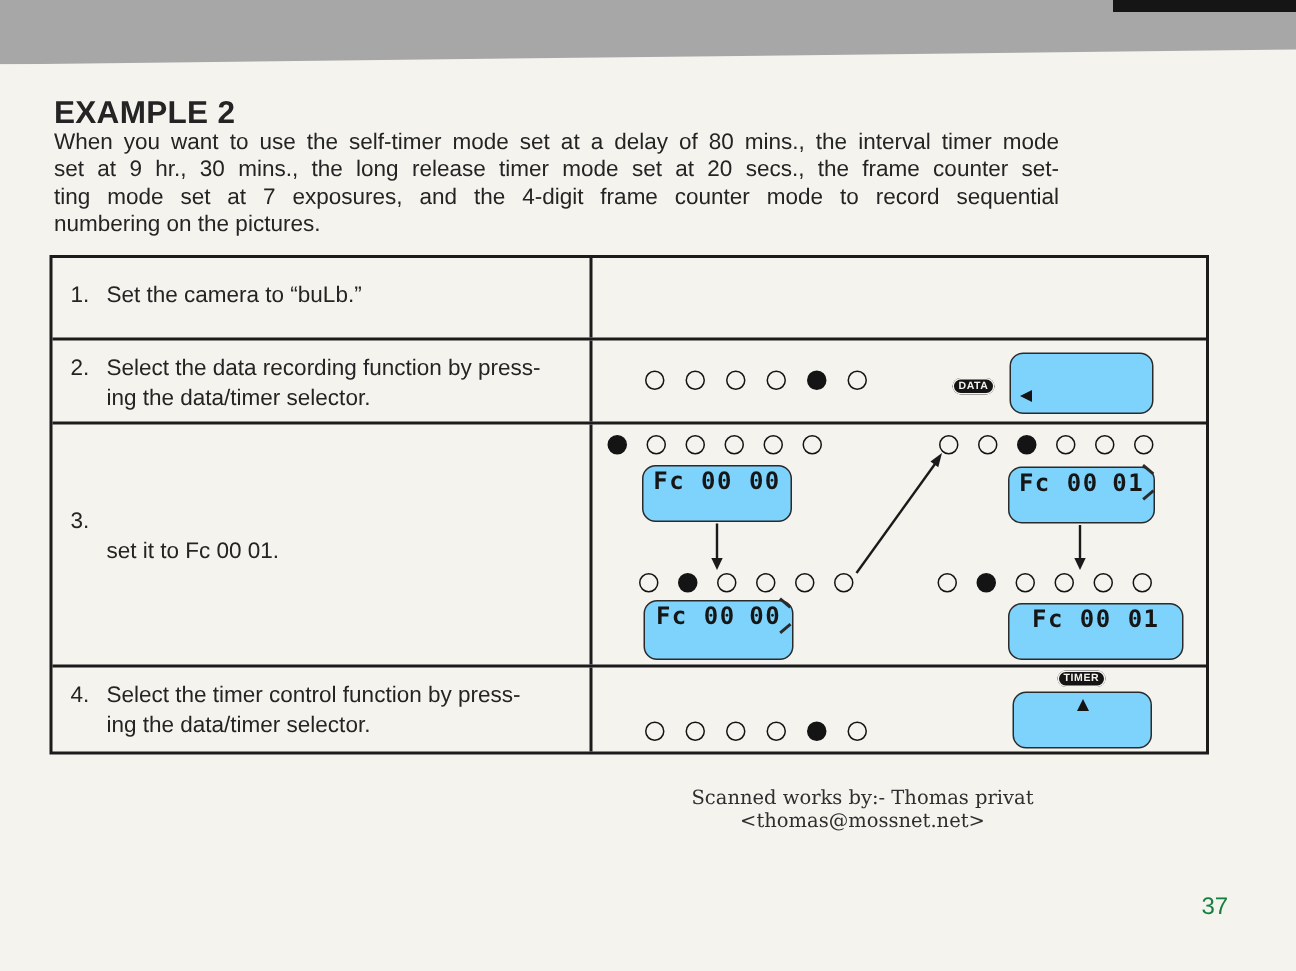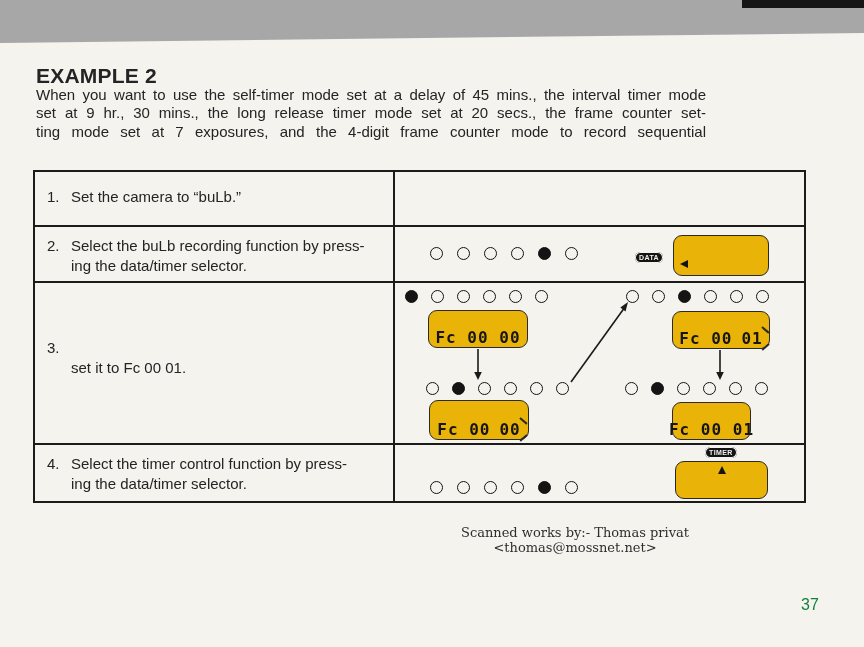--- a/index.html
+++ b/index.html
@@ -31,22 +31,22 @@
   .step-num{width:20px;flex:none;}
 
   
   .dots{position:absolute;display:flex;}
   .dots.pitch27{gap:14px}.dots.pitch26{gap:13px}
   .dot{width:13px;height:13px;border:1.7px solid #141414;border-radius:50%;
     box-sizing:border-box;background:transparent;flex:none;}
   .dot.filled{background:#141414;}
 
   
-  .lcd{position:absolute;border:1.6px solid #2a2a2a;border-radius:9px;background:#eab308;
-    box-sizing:border-box;display:flex;align-items:flex-end;justify-content:center;
+  .lcd{position:absolute;border:1.6px solid #2a2a2a;border-radius:9px;background:#7dd3fc;
+    box-sizing:border-box;display:flex;align-items:flex-start;justify-content:center;
     font-family:"DejaVu Sans Mono", monospace;font-weight:bold;font-size:16px;
     letter-spacing:1px;color:#161616;white-space:pre;}
   .flash{position:relative;}
   .flash:not(:empty){margin-left:9px;}
   .flash:not(:empty)::before,.flash:not(:empty)::after{
     content:"";position:absolute;right:-7px;width:9px;height:1.8px;background:#2a2a2a;}
   .flash:not(:empty)::before{top:0;transform:rotate(40deg);}
   .flash:not(:empty)::after{bottom:0;transform:rotate(-40deg);}
 
   
@@ -67,42 +67,43 @@
 </style>
 </head>
 <body>
 
 <div class="scan-band"></div>
 <div class="scan-band-dark"></div>
 
 <div class="page-title">EXAMPLE 2</div>
 
 <div class="intro">
-  <div class="jline">When you want to use the self-timer mode set at a delay of 45 mins., the interval timer mode</div>
+  <div class="jline">When you want to use the self-timer mode set at a delay of 80 mins., the interval timer mode</div>
   <div class="jline">set at 9 hr., 30 mins., the long release timer mode set at 20 secs., the frame counter set-</div>
   <div class="jline">ting mode set at 7 exposures, and the 4-digit frame counter mode to record sequential</div>
+  <div>numbering on the pictures.</div>
 </div>
 
 <div class="steps-table">
 
   <div class="trow r1">
     <div class="cell-l">
       <span class="step-num">1.</span>
       <span>
         <span>Set the camera to “buLb.”</span>
       </span>
     </div>
     <div class="cell-r"></div>
   </div>
 
   <div class="trow r2">
     <div class="cell-l">
       <span class="step-num">2.</span>
       <span>
-        <span>Select the buLb recording function by press-</span><br>
+        <span>Select the data recording function by press-</span><br>
         <span>ing the data/timer selector.</span>
       </span>
     </div>
     <div class="cell-r">
       <div class="dots pitch27" style="left:35px;top:20px;">
           <span class="dot"></span>
           <span class="dot"></span>
           <span class="dot"></span>
           <span class="dot"></span>
           <span class="dot filled"></span>
@@ -166,21 +167,21 @@
           <span class="dot"></span>
           <span class="dot filled"></span>
           <span class="dot"></span>
           <span class="dot"></span>
           <span class="dot"></span>
           <span class="dot"></span>
         </div>
       <div class="lcd" style="left:34px;top:117px;width:100px;height:40px;">
         <span>Fc 00</span><span class="flash">00</span>
       </div>
-      <div class="lcd" style="left:277px;top:119px;width:79px;height:38px;">
+      <div class="lcd" style="left:277px;top:119px;width:117px;height:38px;">
         <span>Fc 00 01</span><span class="flash"></span>
       </div>
     </div>
   </div>
 
   <div class="trow r4">
     <div class="cell-l">
       <span class="step-num">4.</span>
       <span>
         <span>Select the timer control function by press-</span><br>

